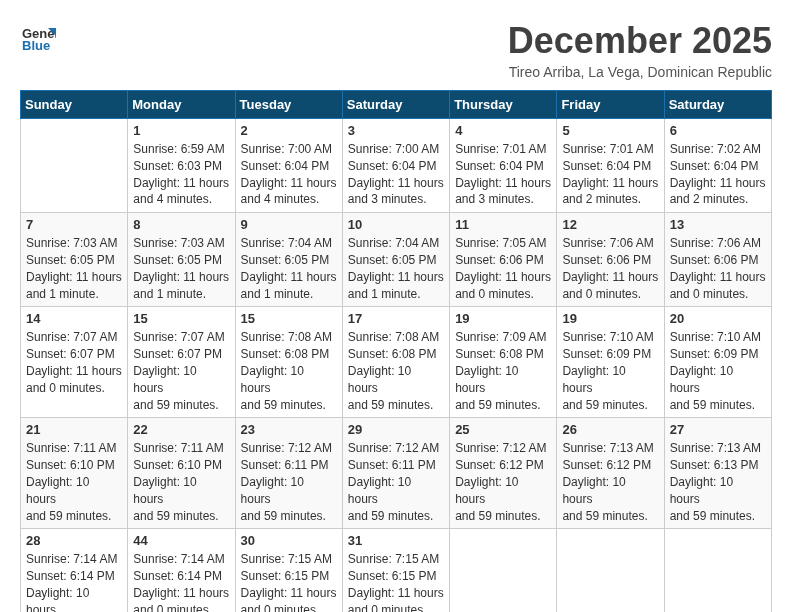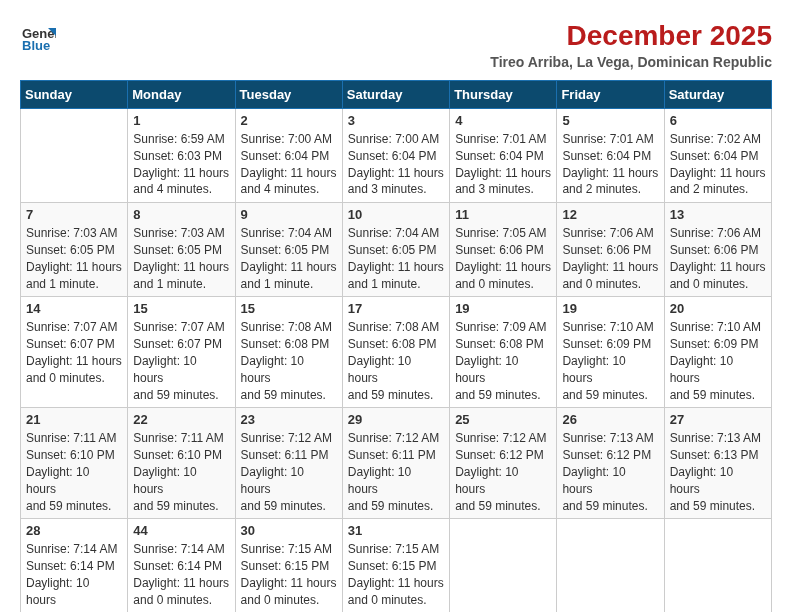--- a/index.html
+++ b/index.html
@@ -22,30 +22,29 @@
       gap: 4px;
     }
     .logo-icon {
       width: 36px;
       height: 36px;
     }
     .title-block {
       text-align: right;
     }
     .month-title {
-      font-size: 28px;
+      font-size: 36px;
       font-weight: bold;
-      color: #b91c1c;
+      color: #404040;
       margin-left: 21px;
     }
     .location {
       font-size: 14px;
       color: #555;
       margin-top: 2px;
-      font-weight: bold;
     }
     table {
       width: 100%;
       border-collapse: collapse;
       font-size: 11px;
     }
     th {
       background-color: #0c4a6e;
       color: #fff;
       padding: 6px 4px;

